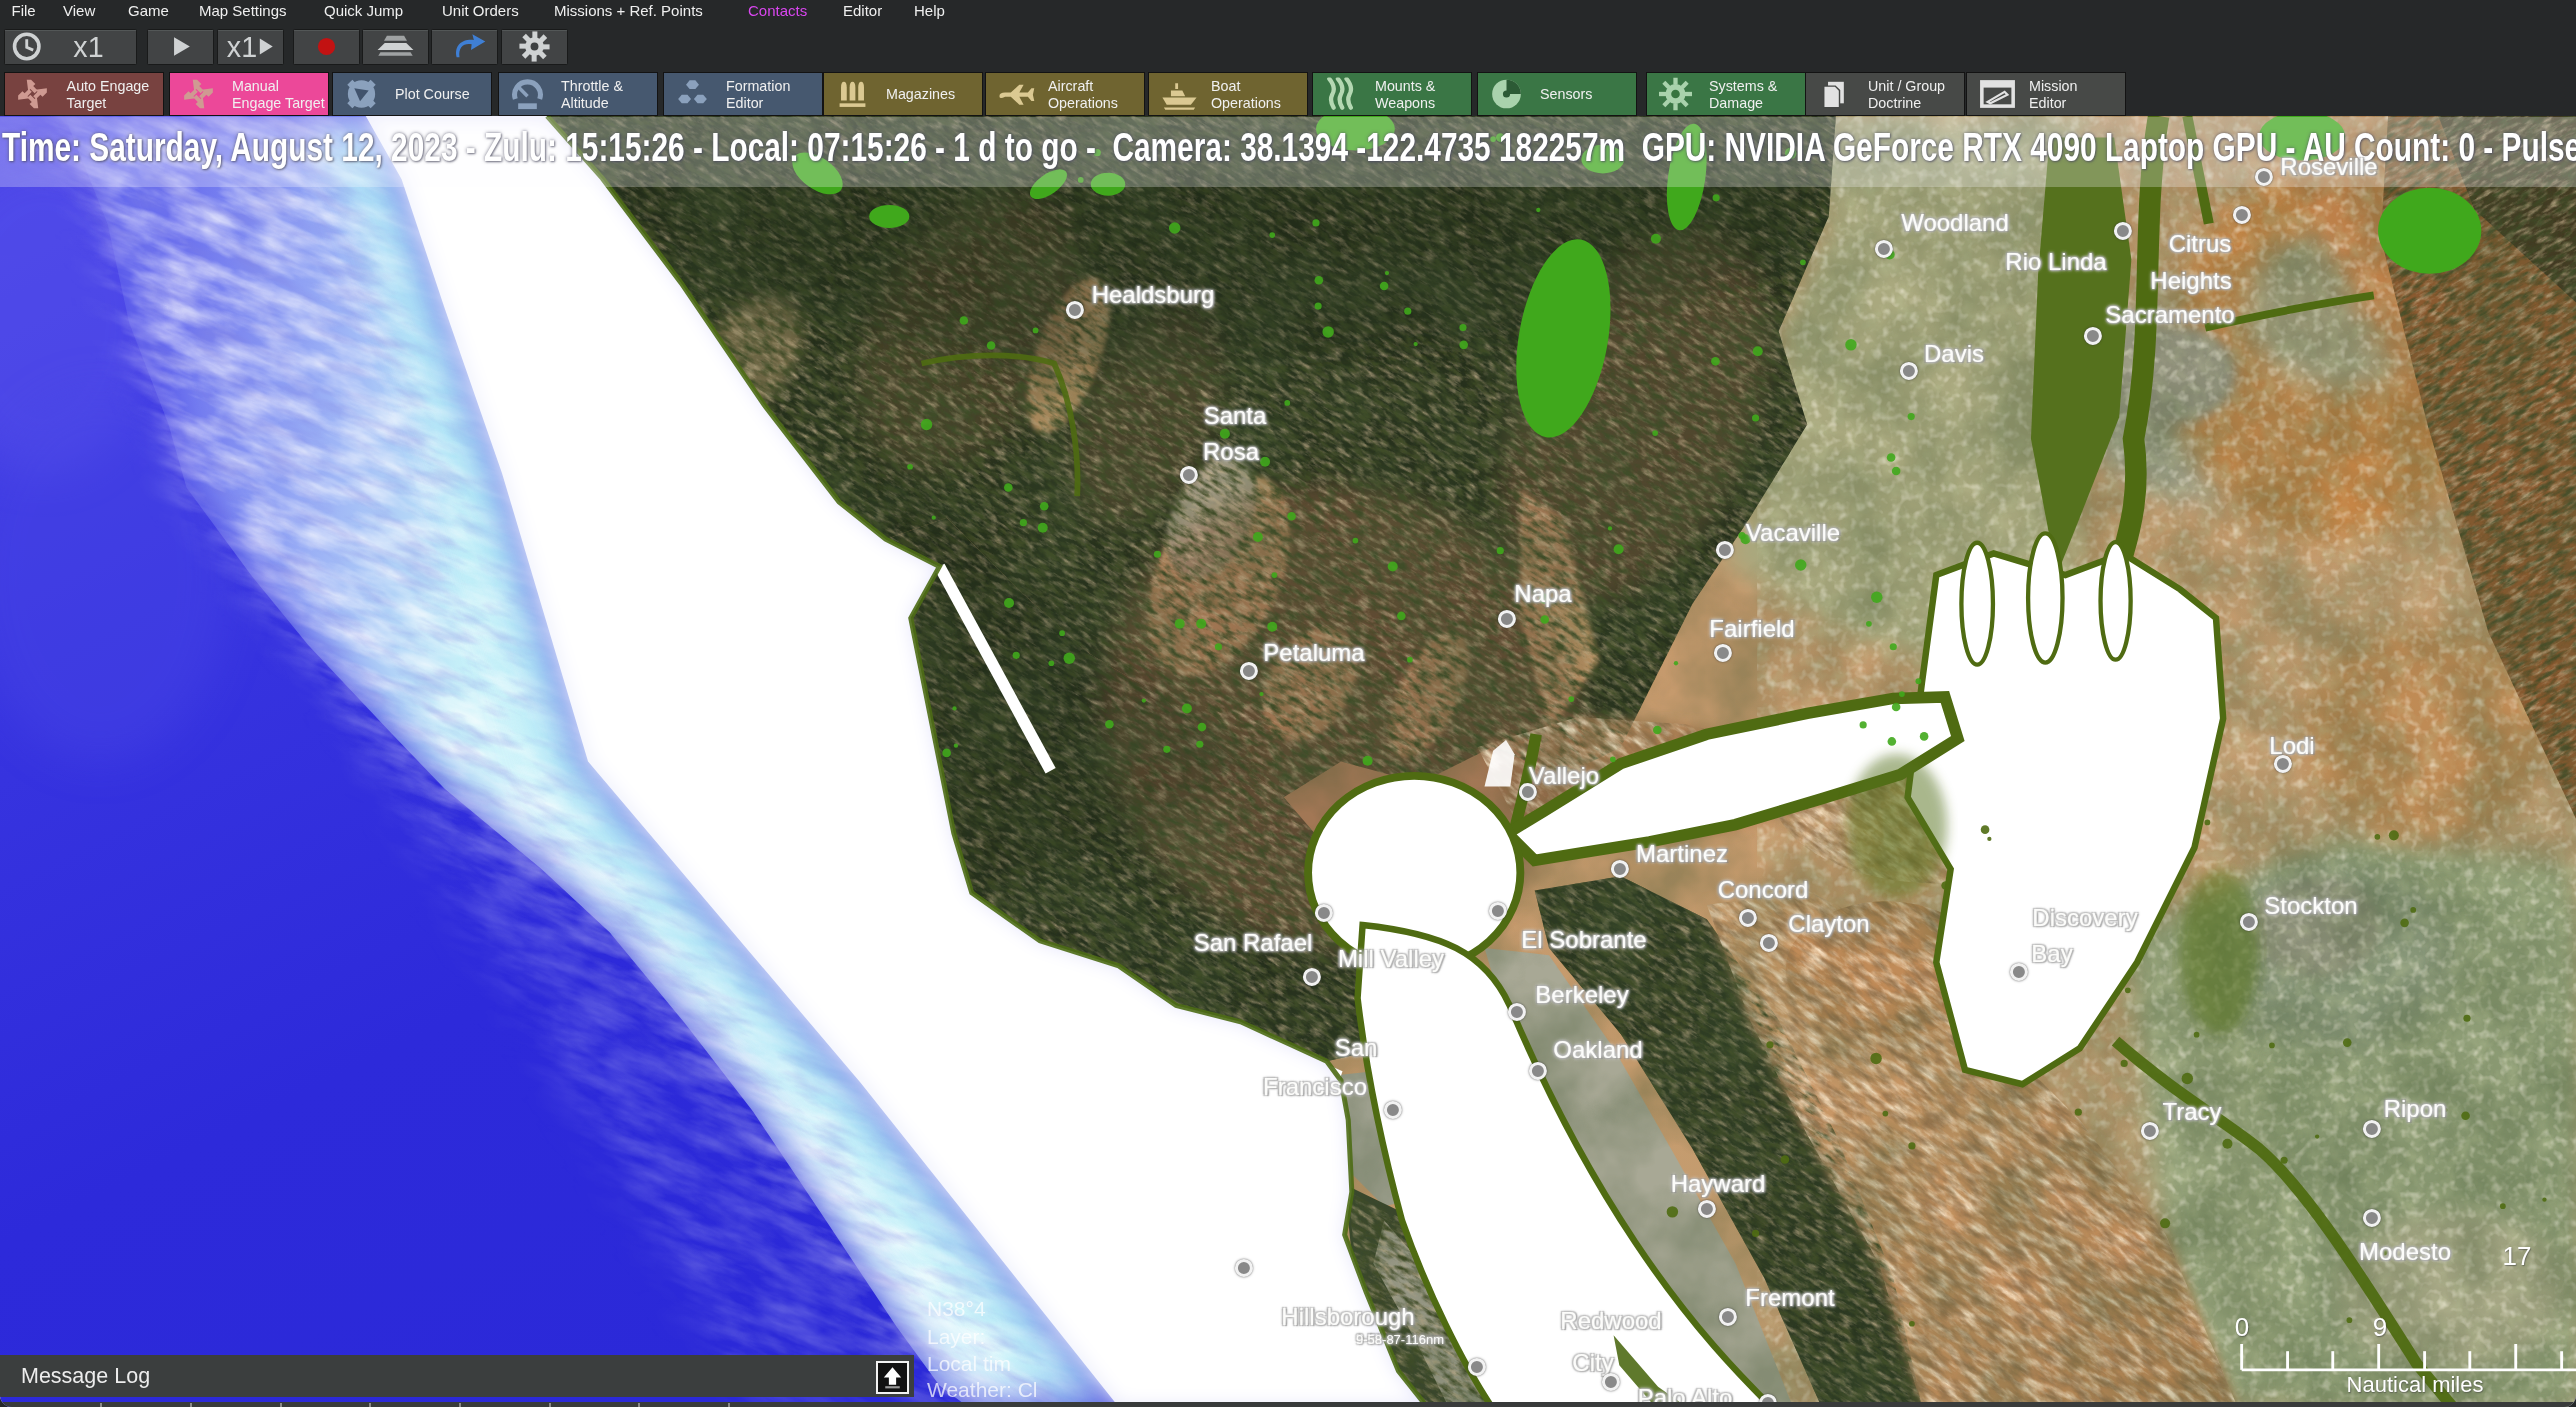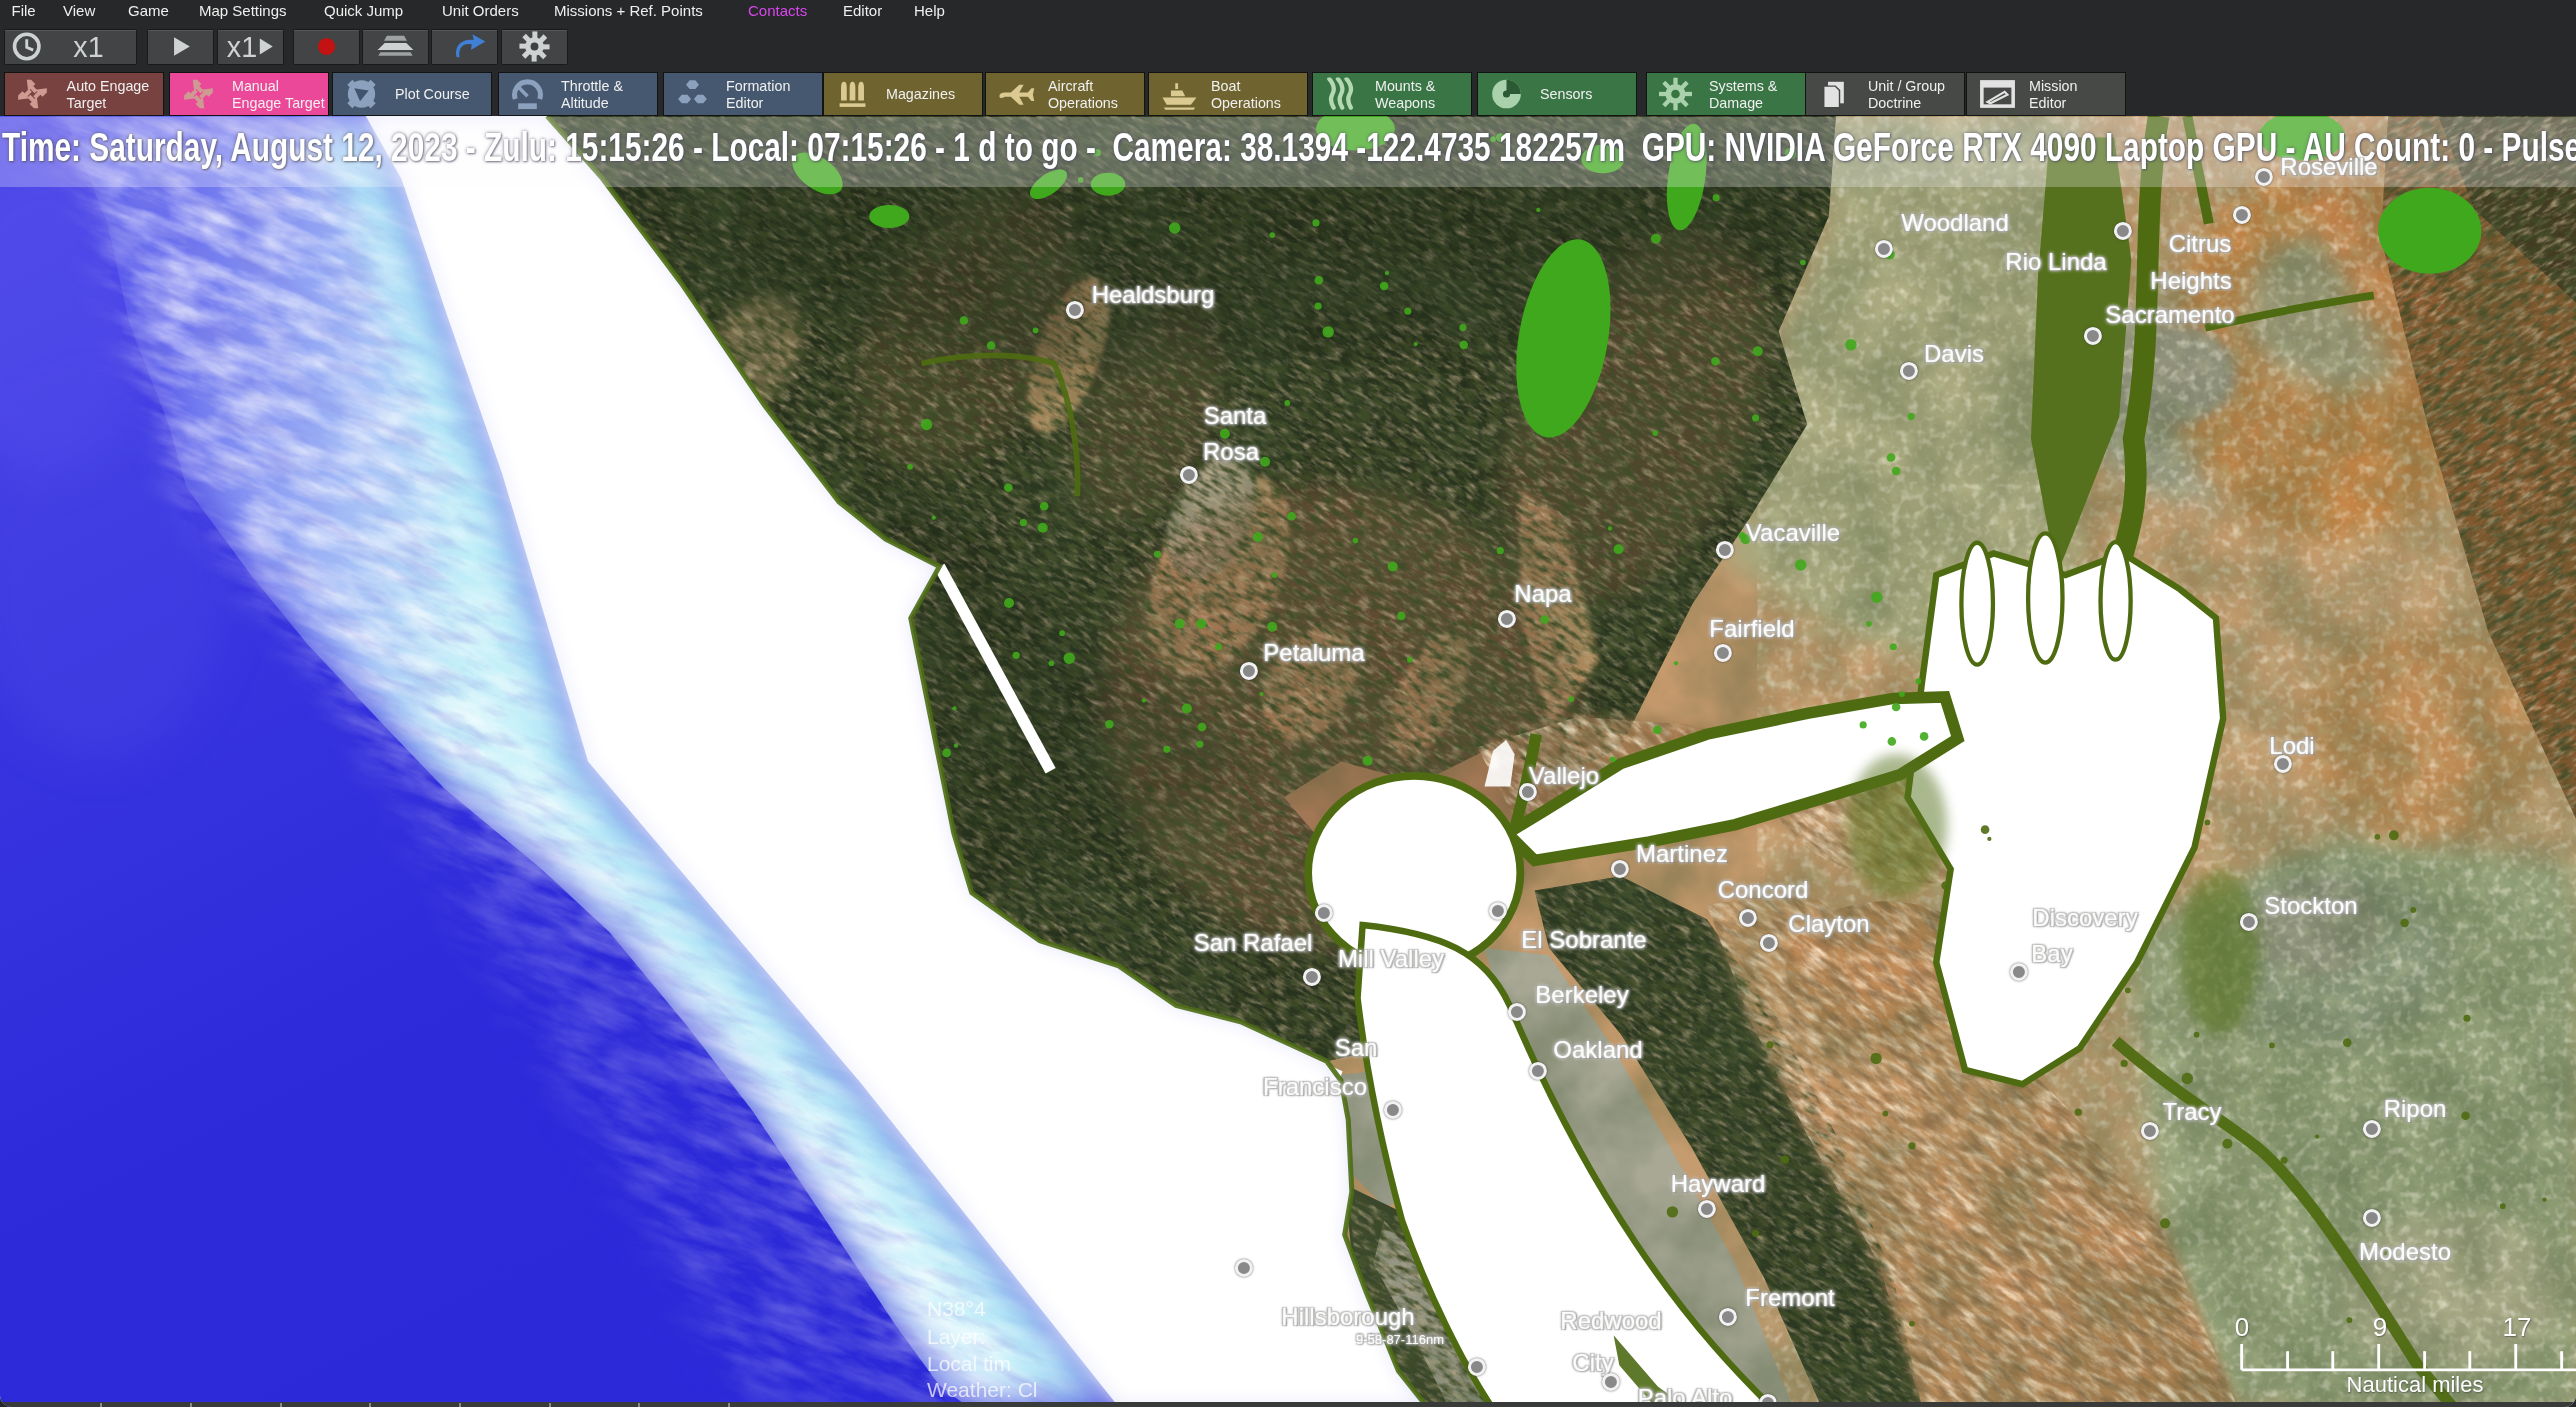--- a/index.html
+++ b/index.html
@@ -654,20 +654,29 @@
 <div class="dot" style="left:2019px;top:856px"></div>
 <div class="dot" style="left:1244px;top:1152px"></div>
 <div class="dot" style="left:1477px;top:1251px"></div>
 <div class="dot" style="left:1611px;top:1266px"></div>
 <div class="dot" style="left:2264px;top:61px"></div>
 <div class="dot" style="left:1768px;top:1287px"></div>
 <div class="info" style="left:927px;top:1181px">N38°4</div>
 <div class="info" style="left:927px;top:1209px">Layer:</div>
 <div class="info" style="left:927px;top:1236px">Local tim</div>
 <div class="info" style="left:927px;top:1262px">Weather: Cl</div>
+<div id="msglog">
+        <span class="t">Message Log</span>
+<div style="position:absolute;left:876px;top:5.7px;width:33px;height:33px;background:#111;border:2.2px solid #f2f2f2;box-sizing:border-box">
+<svg width="29" height="29" viewBox="0 0 40 40">
+            <path d="M20 6 L32 20 L25 20 L25 30 L15 30 L15 20 L8 20 Z" fill="#fff"></path>
+            <rect x="10" y="32" width="20" height="3" fill="#999"></rect>
+          </svg>
+</div>
+      </div>
 <div id="bottomstrip"></div>
 <div style="position:absolute;left:100px;top:1287px;width:2.2px;height:3.6px;background:#8a8a8a"></div>
 <div style="position:absolute;left:190px;top:1287px;width:2.2px;height:3.6px;background:#8a8a8a"></div>
 <div style="position:absolute;left:280px;top:1287px;width:2.2px;height:3.6px;background:#8a8a8a"></div>
 <div style="position:absolute;left:369px;top:1287px;width:2.2px;height:3.6px;background:#8a8a8a"></div>
 <div style="position:absolute;left:459px;top:1287px;width:2.2px;height:3.6px;background:#8a8a8a"></div>
 <div style="position:absolute;left:549px;top:1287px;width:2.2px;height:3.6px;background:#8a8a8a"></div>
 <div style="position:absolute;left:638px;top:1287px;width:2.2px;height:3.6px;background:#8a8a8a"></div>
 <div style="position:absolute;left:728px;top:1287px;width:2.2px;height:3.6px;background:#8a8a8a"></div>
 <svg style="position:absolute;left:2223px;top:1205px" width="353" height="79" viewBox="0 0 492 110">
@@ -676,16 +685,16 @@
         <path d="M90 68 L90 42" stroke="#fff" stroke-width="4"></path>
         <path d="M153 68 L153 42" stroke="#fff" stroke-width="4"></path>
         <path d="M217 68 L217 32" stroke="#fff" stroke-width="4"></path>
         <path d="M281 68 L281 42" stroke="#fff" stroke-width="4"></path>
         <path d="M344 68 L344 42" stroke="#fff" stroke-width="4"></path>
         <path d="M408 68 L408 32" stroke="#fff" stroke-width="4"></path>
         <path d="M472 68 L472 42" stroke="#fff" stroke-width="4"></path>
       </svg>
 <div class="sctxt" style="left:2242px;top:1196px">0</div>
 <div class="sctxt" style="left:2380px;top:1196px">9</div>
-<div class="sctxt" style="left:2517px;top:1196px">17</div>
+<div class="sctxt" style="left:2517px;top:1125px">17</div>
 <div class="sctxt" style="left:2415px;top:1256px;font-size:22px">Nautical miles</div>
 </div>
 </div>
 
 </body></html>

